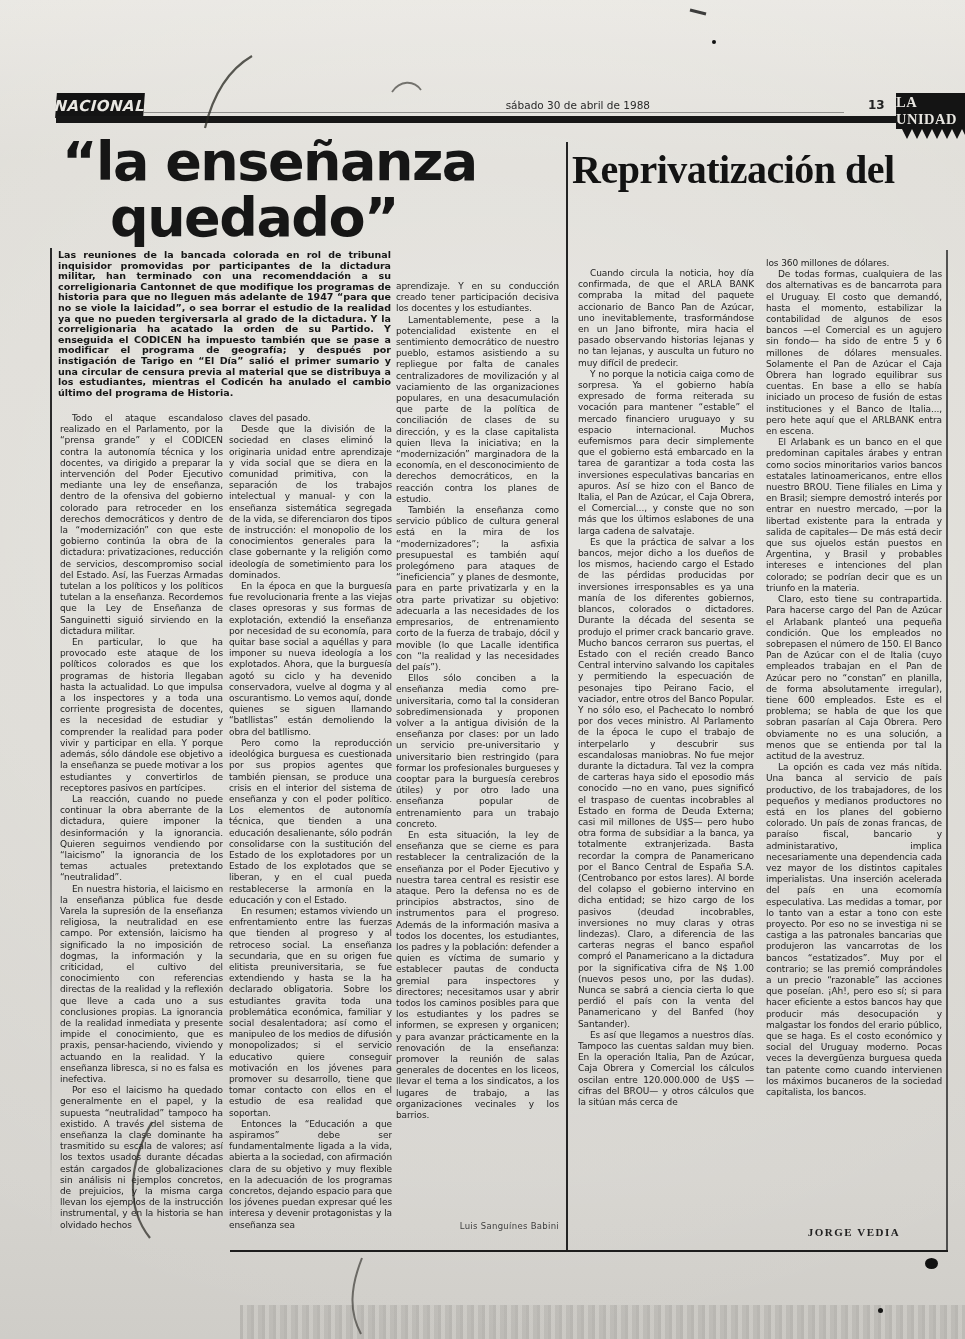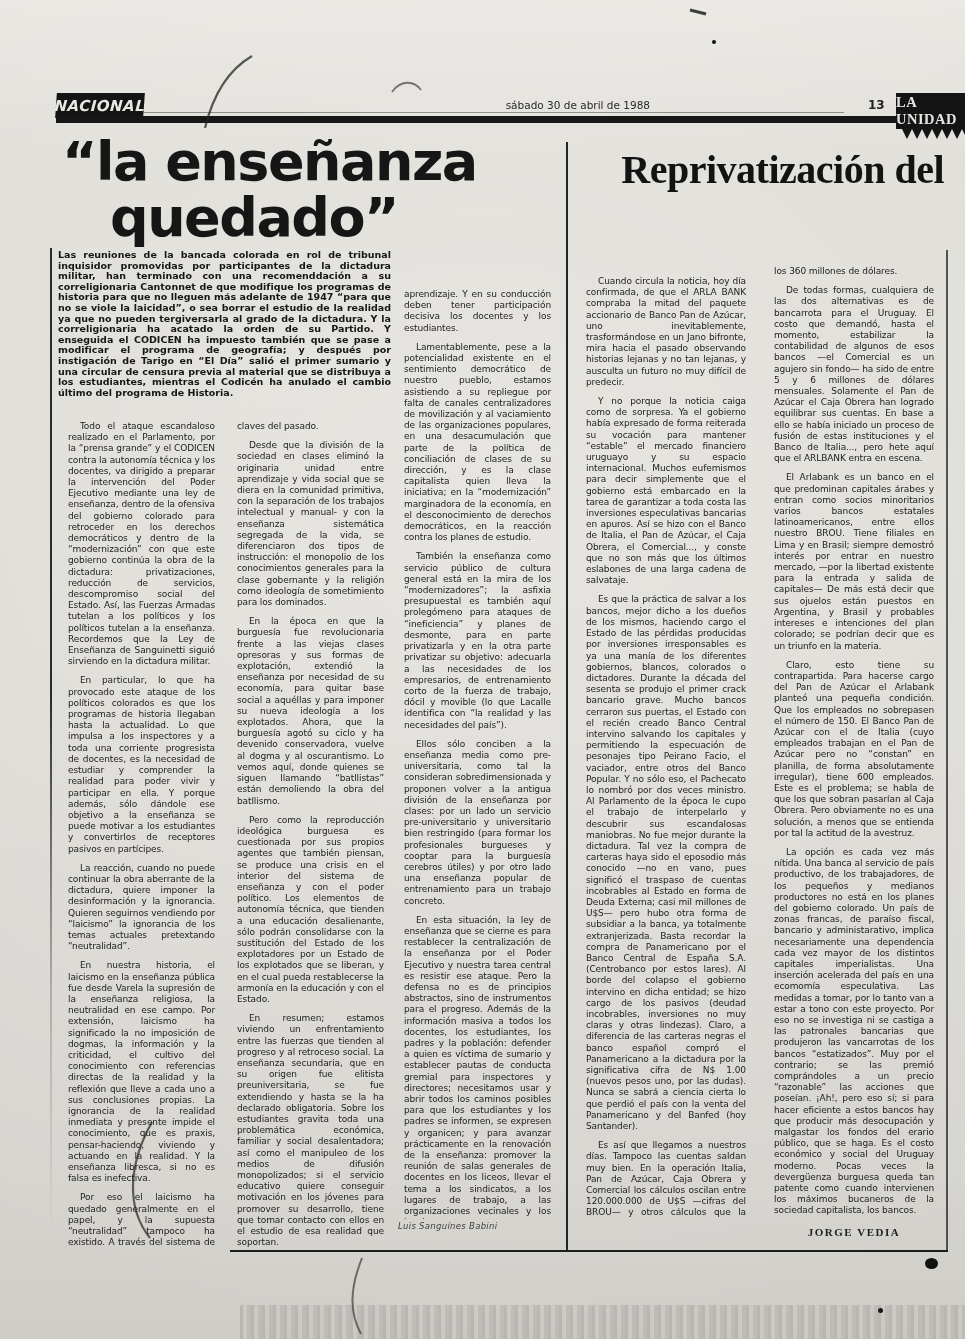--- a/index.html
+++ b/index.html
@@ -34,34 +34,34 @@
   .lead {
     position:absolute; left:58px; top:250px; width:333px;
     font-size:9.5px; font-weight:bold; line-height:10.6px; text-align:justify; color:#161616;
   }
   .margin-line { position:absolute; left:50px; top:248px; width:2px; height:990px;
     background:linear-gradient(180deg,#2a2a2a 0%, #2a2a2a 45%, rgba(42,42,42,.25) 75%, rgba(42,42,42,0) 100%); }
   .col {
     position:absolute; font-size:9px; line-height:11.2px; text-align:justify;
     overflow:hidden; color:#222; letter-spacing:-0.1px;
   }
-  .col p { margin:8px; text-indent:12px; }
+  .col p { margin:0; text-indent:12px; }
   .col.cont p:first-child { text-indent:0; }
   .colL1 { left:60px;  top:413px; width:163px; height:836px; }
   .colL2 { left:229px; top:413px; width:163px; height:836px; }
   .colL3 { left:396px; top:281px; width:163px; height:938px; }
-  .byline-left { position:absolute; left:398px; top:1221px; width:161px; text-align:left;
-    font-size:8.5px; color:#3d3d3d; letter-spacing:.3px;font-style:italic; }
+  .byline-left { position:absolute; left:398px; top:1221px; width:161px; text-align:right;
+    font-size:8.5px; color:#3d3d3d; letter-spacing:.3px; }
   
   .v-divider { position:absolute; left:566px; top:142px; width:1.5px; height:1108px; background:#242424; }
   .v-border-right { position:absolute; left:946px; top:250px; width:1.5px; height:1000px; background:#2e2e2e; opacity:.8; }
   .h-bottom-rule { position:absolute; left:230px; top:1250px; width:718px; height:2px; background:#1d1d1d; }
   
   .headline-right {
-    position:absolute; left:572px; top:146px; width:372px; text-align:right;
+    position:absolute; left:572px; top:146px; width:372px; text-align:left;
     font-family:"Liberation Serif", serif; font-weight:bold; font-size:40px; line-height:48px;
     letter-spacing:-0.5px; color:#131313;
   }
   .colR1 { left:578px; top:268px; width:176px; height:952px; font-size:9px; }
   .colR2 { left:766px; top:258px; width:176px; height:958px; font-size:9px; }
   .byline-right { position:absolute; left:766px; top:1226px; width:176px; text-align:center;
     font-family:"Liberation Serif", serif; font-weight:bold; font-size:11px; letter-spacing:1.5px; color:#222; }
   
   .scan-marks { position:absolute; left:0; top:0; width:965px; height:1339px; pointer-events:none; }
   .bottom-noise { position:absolute; left:240px; top:1305px; width:725px; height:34px; opacity:.35;
@@ -104,21 +104,21 @@
     </div>
   <div class="col colL2 cont">
       <p>claves del pasado.</p>
       <p>Desde que la división de la sociedad en clases eliminó la originaria unidad entre aprendizaje y vida social que se diera en la comunidad primitiva, con la separación de los trabajos intelectual y manual- y con la enseñanza sistemática segregada de la vida, se diferenciaron dos tipos de instrucción: el monopolio de los conocimientos generales para la clase gobernante y la religión como ideología de sometimiento para los dominados.</p>
       <p>En la época en que la burguesía fue revolucionaria frente a las viejas clases opresoras y sus formas de explotación, extendió la enseñanza por necesidad de su economía, para quitar base social a aquéllas y para imponer su nueva ideología a los explotados. Ahora, que la burguesía agotó su ciclo y ha devenido conservadora, vuelve al dogma y al oscurantismo. Lo vemos aquí, donde quienes se siguen llamando “batllistas” están demoliendo la obra del batllismo.</p>
       <p>Pero como la reproducción ideológica burguesa es cuestionada por sus propios agentes que también piensan, se produce una crisis en el interior del sistema de enseñanza y con el poder político. Los elementos de autonomía técnica, que tienden a una educación desalienante, sólo podrán consolidarse con la sustitución del Estado de los explotadores por un Estado de los explotados que se liberan, y en el cual pueda restablecerse la armonía en la educación y con el Estado.</p>
       <p>En resumen; estamos viviendo un enfrentamiento entre las fuerzas que tienden al progreso y al retroceso social. La enseñanza secundaria, que en su origen fue elitista preuniversitaria, se fue extendiendo y hasta se la ha declarado obligatoria. Sobre los estudiantes gravita toda una problemática económica, familiar y social desalentadora; así como el manipuleo de los medios de difusión monopolizados; si el servicio educativo quiere conseguir motivación en los jóvenes para promover su desarrollo, tiene que tomar contacto con ellos en el estudio de esa realidad que soportan.</p>
       <p>Entonces la “Educación a que aspiramos” debe ser fundamentalmente ligada a la vida, abierta a la sociedad, con afirmación clara de su objetivo y muy flexible en la adecuación de los programas concretos, dejando espacio para que los jóvenes puedan expresar qué les interesa y devenir protagonistas y la enseñanza sea</p>
     </div>
   <div class="col colL3 cont">
-      <p>aprendizaje. Y en su conducción deben tener participación decisiva los docentes y los estudiantes.</p>
+      <p>aprendizaje. Y en su conducción creado tener participación decisiva los docentes y los estudiantes.</p>
       <p>Lamentablemente, pese a la potencialidad existente en el sentimiento democrático de nuestro pueblo, estamos asistiendo a su repliegue por falta de canales centralizadores de movilización y al vaciamiento de las organizaciones populares, en una desacumulación que parte de la política de conciliación de clases de su dirección, y es la clase capitalista quien lleva la iniciativa; en la “modernización” marginadora de la economía, en el desconocimiento de derechos democráticos, en la reacción contra los planes de estudio.</p>
       <p>También la enseñanza como servicio público de cultura general está en la mira de los “modernizadores”; la asfixia presupuestal es también aquí prolegómeno para ataques de “ineficiencia” y planes de desmonte, para en parte privatizarla y en la otra parte privatizar su objetivo: adecuarla a las necesidades de los empresarios, de entrenamiento corto de la fuerza de trabajo, dócil y movible (lo que Lacalle identifica con “la realidad y las necesidades del país”).</p>
       <p>Ellos sólo conciben a la enseñanza media como pre-universitaria, como tal la consideran sobredimensionada y proponen volver a la antigua división de la enseñanza por clases: por un lado un servicio pre-universitario y universitario bien restringido (para formar los profesionales burgueses y cooptar para la burguesía cerebros útiles) y por otro lado una enseñanza popular de entrenamiento para un trabajo concreto.</p>
       <p>En esta situación, la ley de enseñanza que se cierne es para restablecer la centralización de la enseñanza por el Poder Ejecutivo y nuestra tarea central es resistir ese ataque. Pero la defensa no es de principios abstractos, sino de instrumentos para el progreso. Además de la información masiva a todos los docentes, los estudiantes, los padres y la población: defender a quien es víctima de sumario y establecer pautas de conducta gremial para inspectores y directores; necesitamos usar y abrir todos los caminos posibles para que los estudiantes y los padres se informen, se expresen y organicen; y para avanzar prácticamente en la renovación de la enseñanza: promover la reunión de salas generales de docentes en los liceos, llevar el tema a los sindicatos, a los lugares de trabajo, a las organizaciones vecinales y los barrios.</p>
     </div>
   <div class="byline-left">Luis Sanguínes Babini</div>
 
   <div class="v-divider"></div>
   <div class="v-border-right"></div>
   <div class="h-bottom-rule"></div>

